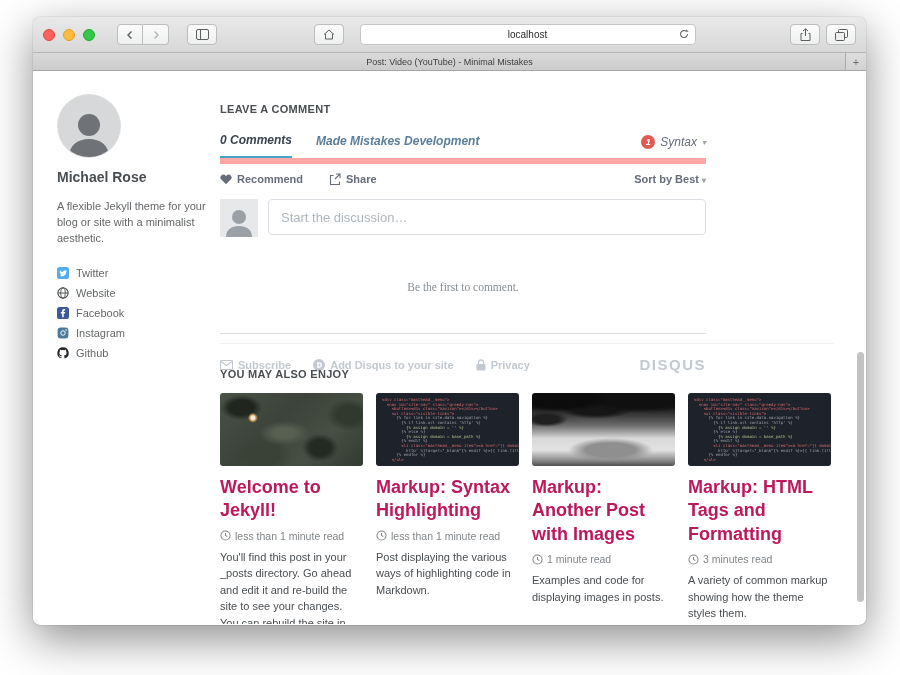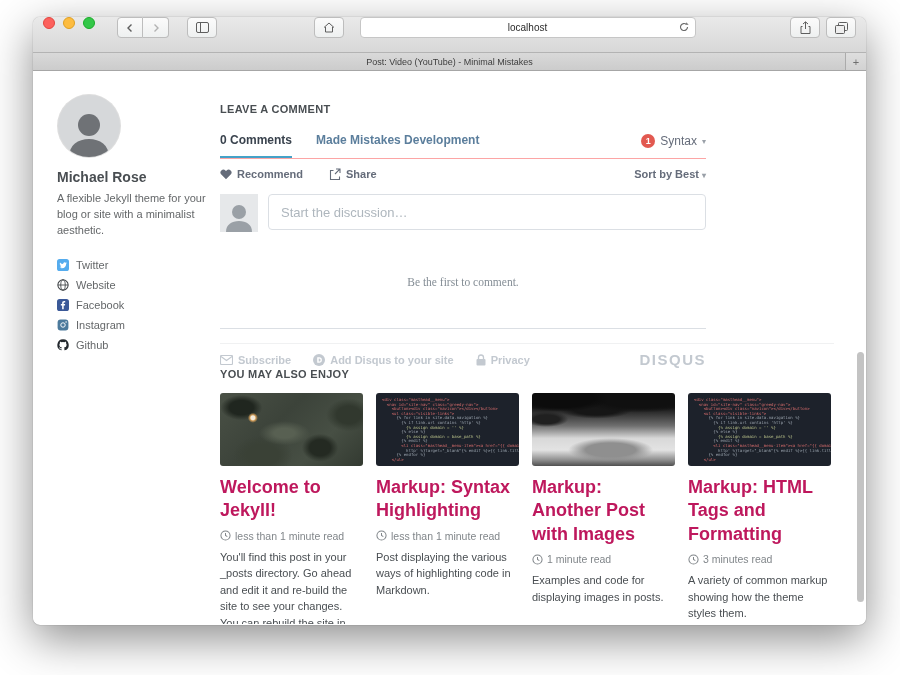--- a/index.html
+++ b/index.html
@@ -6,21 +6,21 @@
   html,body { width:900px; height:675px; background:#fff; font-family:"Liberation Sans", sans-serif; }
   .stage { position:relative; width:900px; height:675px; overflow:hidden; }
 
   
   .window { position:absolute; left:33px; top:17px; width:833px; height:608px;
     border-radius:7px; box-shadow:0 14px 45px rgba(0,0,0,.45), 0 0 1px rgba(0,0,0,.5);
     background:#fff; }
 
   .toolbar { height:36px; border-radius:7px 7px 0 0;
     background:linear-gradient(#e9e9e9,#d8d8d8); border-bottom:1px solid #b3b3b3;
-    display:flex; align-items:flex-start; padding:0 10px;gap:8px; }
+    display:flex; align-items:center; padding:0 10px;gap:8px; }
   .lights { display:flex; gap:8px; margin-right:14px; }
   .light { width:12px; height:12px; border-radius:50%; }
   .light.red { background:#fc615d; border:1px solid #e2463f; }
   .light.yellow { background:#fdbc40; border:1px solid #dfa023; }
   .light.green { background:#34c749; border:1px solid #1bac29; }
   .tbtn { height:21px; background:linear-gradient(#fbfbfb,#eef0f0); border:1px solid #bdbdbd;
     border-radius:4px; display:flex; align-items:center; justify-content:center; color:#5e5e5e; }
   .navgroup { display:flex; margin-right:10px; }
   .navgroup .tbtn { width:26px; border-radius:0; }
   .navgroup .tbtn:first-child { border-radius:4px 0 0 4px; }
@@ -44,28 +44,28 @@
 
   .content { position:relative; height:553px; background:#fff; border-radius:0 0 7px 7px; overflow:hidden; }
   .scroll-thumb { position:absolute; right:2px; top:281px; width:7px; height:250px;
     background:#c3c3c3; border-radius:4px; }
 
   
   .author { position:absolute; left:24px; top:24px; width:152px; }
   .avatar-lg { width:62px; height:62px; border-radius:50%; background:#d6d8da; margin-left:1px;
     box-shadow:0 0 0 1px #dedede; overflow:hidden; display:flex; align-items:flex-end; justify-content:center; }
   .author-name { margin-top:12px; font-size:14px; font-weight:bold; color:#494e52; }
-  .author-bio { margin-top:6px; font-size:11px; line-height:1.45; color:#646769; }
+  .author-bio { margin-top:14px; font-size:11px; line-height:1.45; color:#646769; }
   .author-links { margin-top:16px; }
   .author-link { display:flex; align-items:center; gap:7px; height:20px; font-size:11px; color:#646769; cursor:pointer; }
 
   
   .main { position:absolute; left:187px; top:32px; width:486px; }
   .section-heading { font-size:11px; font-weight:bold; color:#494e52; letter-spacing:.3px; }
-  .dq-tabs { margin-top:18px; display:flex; border-bottom:1px solid #fca5a5; }
+  .dq-tabs { margin-top:18px; display:flex; align-items:flex-end; border-bottom:6px solid #fca5a5;font-style:italic; }
   .dq-tab-count { font-size:12px; font-weight:bold; color:#3a434e; padding-bottom:9px;
     border-bottom:2px solid #45a2c8; cursor:pointer; }
   .dq-tab-community { font-size:12px; font-weight:bold; color:#5b7e9c; padding-bottom:10px; margin-left:24px; cursor:pointer; }
   .dq-login { margin-left:auto; display:flex; align-items:center; gap:5px; padding-bottom:9px; cursor:pointer; }
   .badge { width:14px; height:14px; border-radius:50%; background:#e25950; color:#fff; font-size:9px;
     font-weight:bold; display:flex; align-items:center; justify-content:center; }
   .dq-login-label { font-size:12px; color:#656c7a; }
   .caret { font-size:8px; color:#9aa0a8; }
   .dq-actions { display:flex; align-items:center; margin-top:9px; }
   .dq-action { display:flex; align-items:center; gap:5px; font-size:11px; font-weight:bold; color:#656c7a; cursor:pointer; }

